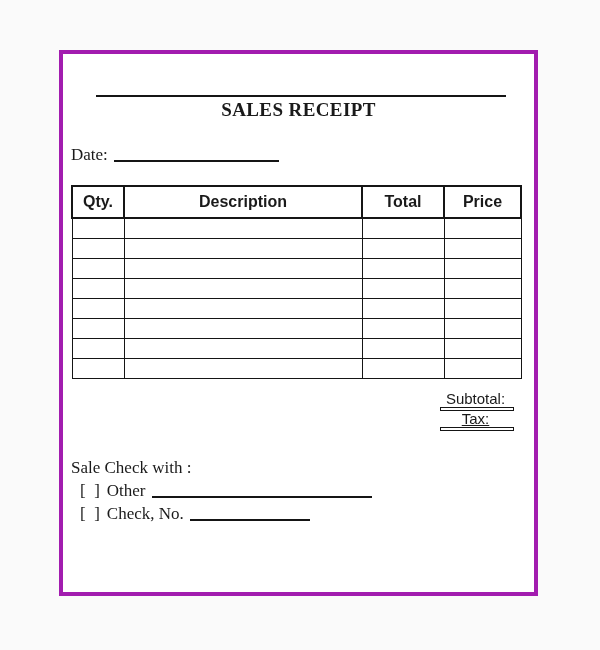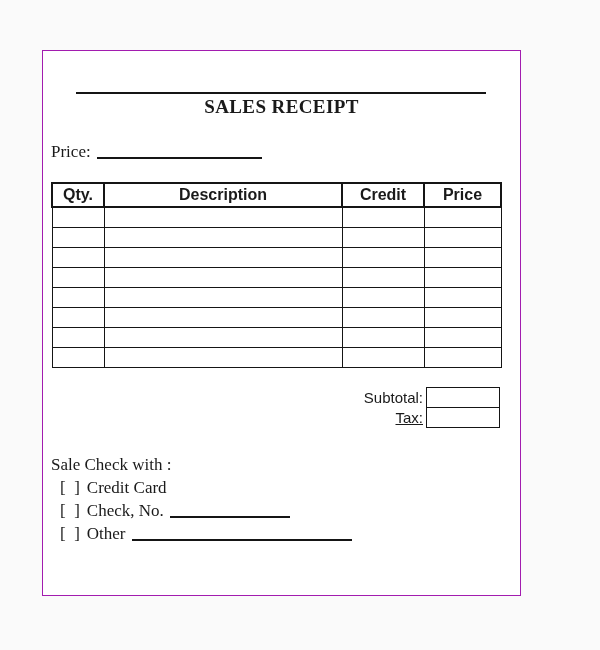--- a/index.html
+++ b/index.html
@@ -12,24 +12,24 @@
   html, body { width: 600px; height: 650px; }
   body {
     background: var(--outer-bg);
     font-family: "Liberation Serif", serif;
     color: var(--ink);
     position: relative;
     overflow: hidden;
   }
   .page {
     position: absolute;
-    left: 42px; top: 50px;
+    left: 59px; top: 50px;
     width: 479px; height: 546px;
     background: var(--page-bg);
-    border: 1px solid #a21caf;
+    border: 4px solid #a21caf;
   }
   
   .title-rule {
     position: absolute;
     left: 33px; top: 41px;
     width: 410px; height: 2px;
     background: var(--line);
   }
   .title {
     position: absolute;
@@ -59,21 +59,21 @@
     left: 8px; top: 131px;
     width: 449px;
     border-collapse: collapse;
     table-layout: fixed;
   }
   table.items th {
     border: 2px solid var(--line);
     font-family: "Liberation Sans", sans-serif;
     font-weight: bold;
     font-size: 16px;
-    height: 24px;
+    height: 32px;
     padding: 0 2px;
     text-align: center;
     background: var(--page-bg);
   }
   table.items td {
     border: 1px solid var(--line);
     height: 20px;
     padding: 0 2px;
     font-size: 13px;
   }
@@ -84,20 +84,21 @@
   
   .totals {
     position: absolute;
     right: 20px; top: 336px;
   }
   .trow {
     display: flex;
     align-items: center;
     justify-content: flex-end;
     height: 21px;
+    flex-direction: column;
   }
   .trow + .trow { margin-top: -1px; text-decoration: underline; }
   .tlabel {
     font-family: "Liberation Sans", sans-serif;
     font-size: 15px;
     margin-right: 3px;
     white-space: nowrap;
   }
   .tbox {
     width: 74px;
@@ -122,35 +123,35 @@
 </style>
 </head>
 <body>
 
 <div class="page">
 
   <div class="title-rule"></div>
   <div class="title">SALES RECEIPT</div>
 
   <div class="date-row">
-    <span>Price:</span><span class="fill-line date-line"></span>
+    <span>Date:</span><span class="fill-line date-line"></span>
   </div>
 
   <table class="items">
     <colgroup>
       <col class="col-qty">
         <col class="col-desc">
         <col class="col-price">
         <col class="col-amount">
     </colgroup>
     <thead>
       <tr>
         <th>Qty.</th>
         <th>Description</th>
-        <th>Credit</th>
+        <th>Total</th>
         <th>Price</th>
       </tr>
     </thead>
     <tbody>
         <tr>
           <td></td>
           <td></td>
           <td></td>
           <td></td>
         </tr>
@@ -206,23 +207,20 @@
     </div>
     <div class="trow">
       <span class="tlabel">Tax:</span>
       <span class="tbox"></span>
     </div>
   </div>
 
   <div class="payment">
     <div class="pay-heading">Sale Check with :</div>
     <div class="pay-option">
-      <span class="cb">[&nbsp;&nbsp;]</span><span>Credit Card</span>
+      <span class="cb">[&nbsp;&nbsp;]</span><span>Other</span><span class="fill-line line-other"></span>
     </div>
     <div class="pay-option">
       <span class="cb">[&nbsp;&nbsp;]</span><span>Check, No.</span><span class="fill-line line-check"></span>
     </div>
-    <div class="pay-option">
-      <span class="cb">[&nbsp;&nbsp;]</span><span>Other</span><span class="fill-line line-other"></span>
-    </div>
   </div>
 
 </div>
 
 </body></html>

